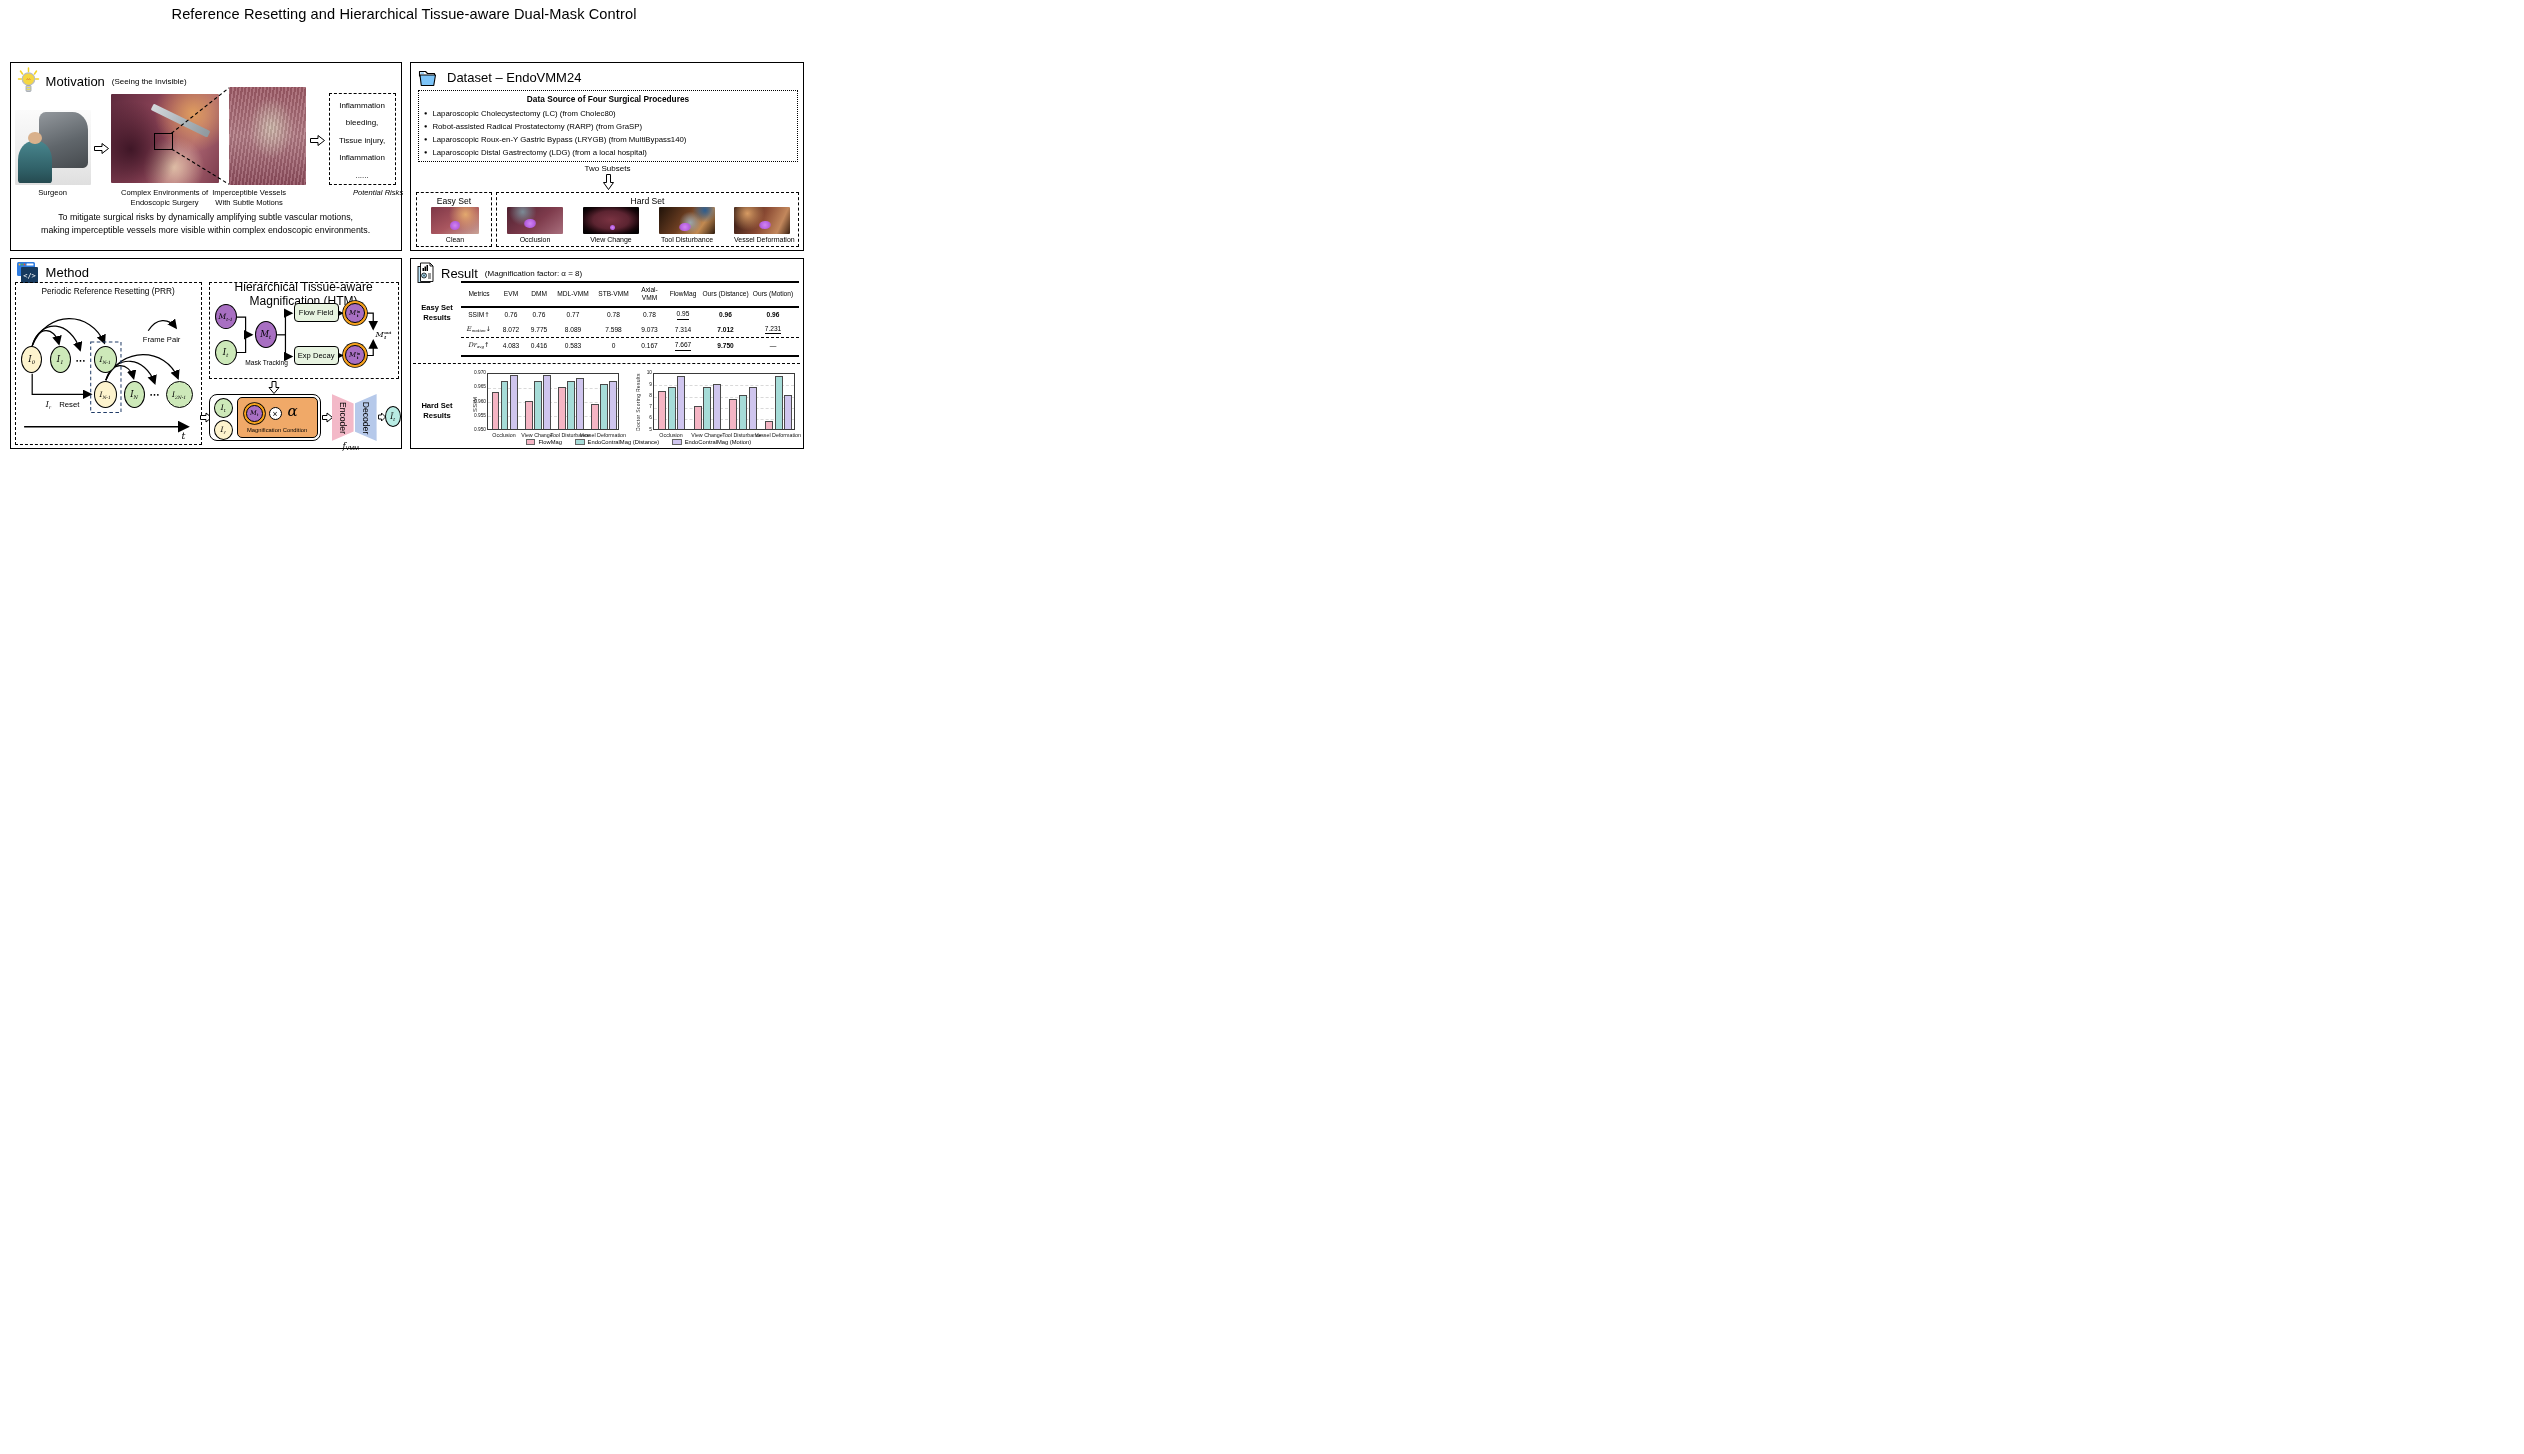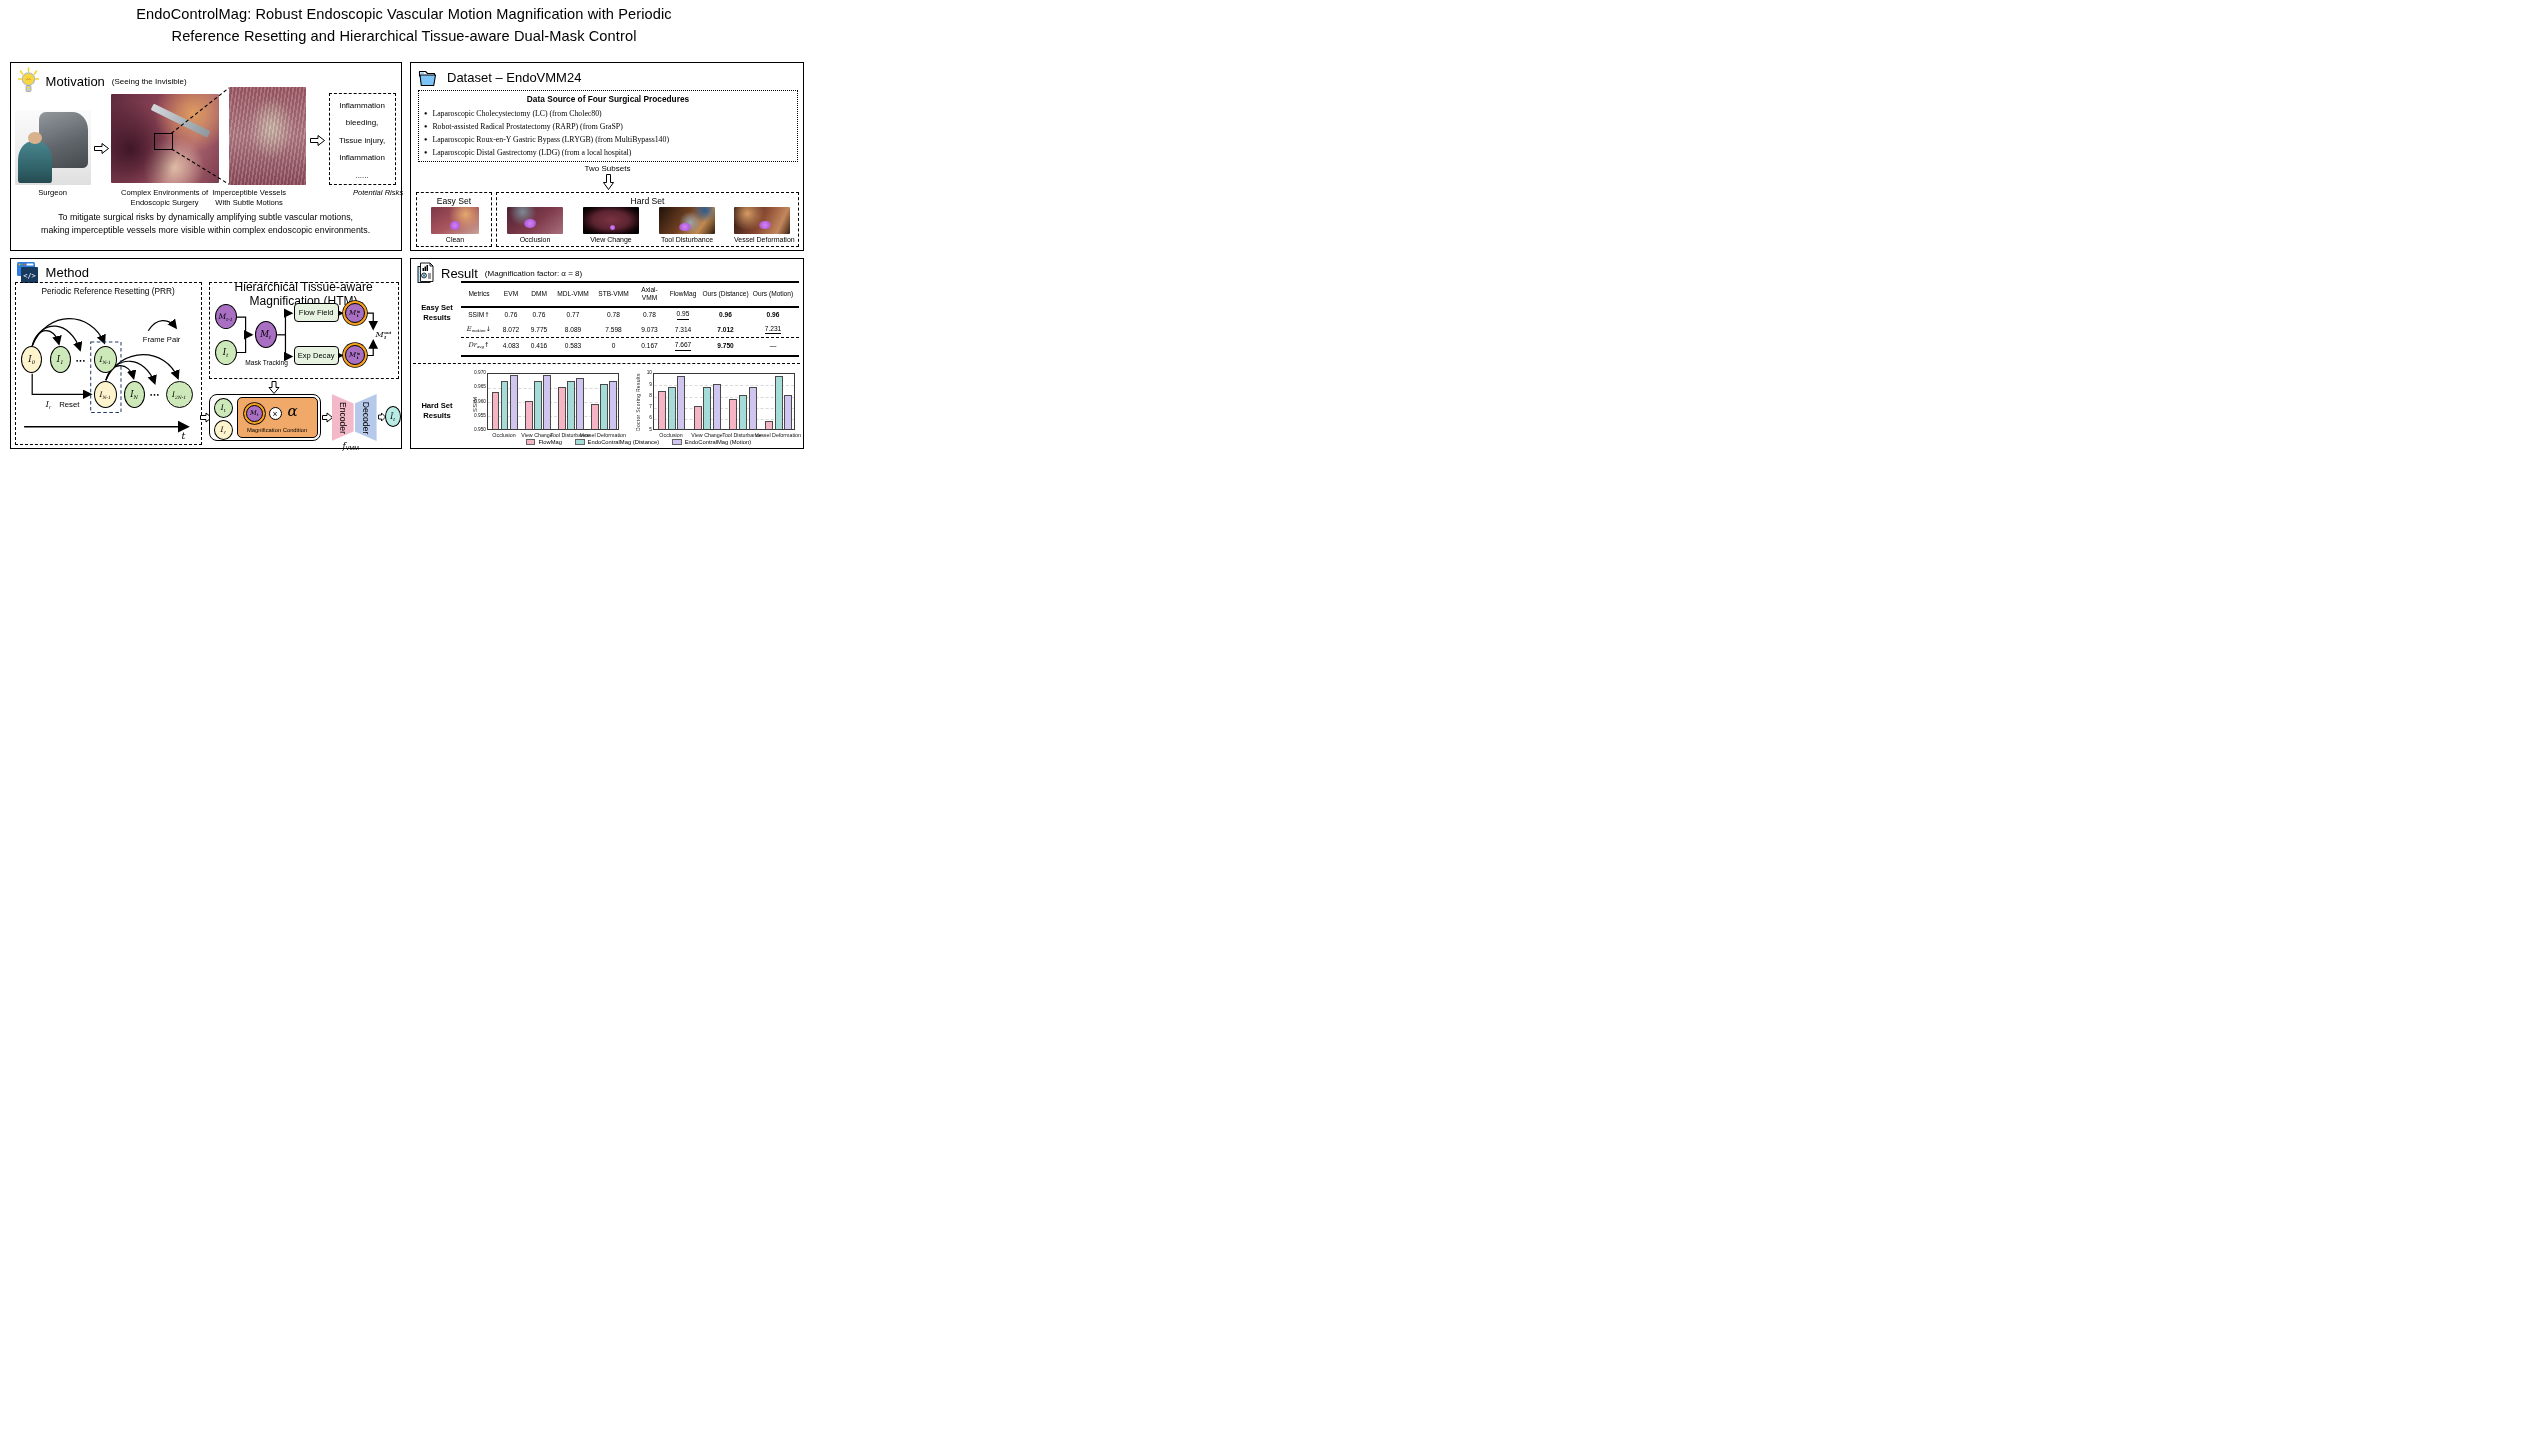--- a/index.html
+++ b/index.html
@@ -47,21 +47,21 @@
   .blob {width:22%; height:32%; left:40%; top:52%;
      background:radial-gradient(circle,#d186f2 0%,#b65fe0 60%,rgba(182,95,224,0.15) 100%);
      border-radius:52% 46% 55% 48%;}
   .zoombox {position:absolute; border:1.3px solid #000; background:transparent;}
   .img-label {position:absolute; font-size:7.6px; line-height:9.6px; text-align:center;}
   .dashed-box {position:absolute; border:1.3px dashed #000; box-sizing:border-box;}
   .dotted-box {position:absolute; border:1.5px dotted #000; box-sizing:border-box;}
   .bold-dash {border:1.5px dashed #000;}
   .risk-line {font-size:8px; line-height:17.4px; text-align:center;}
   .caption {position:absolute; width:100%; text-align:center; font-size:8.8px;}
-  .src-item {display:flex; align-items:flex-start; font-size:7.8px; line-height:13px;font-family:Liberation Serif, serif;}
+  .src-item {display:flex; align-items:flex-start; font-size:7.8px; line-height:13px;}
   .src-item .bullet {font-size:5.6px; margin:0 5px 0 5px;}
   .subset-label {position:absolute; width:100%; text-align:center; font-size:8.6px; top:2.5px;}
   .mini-label {position:absolute; font-size:7px; text-align:center; white-space:nowrap;}
   
   .m {font-family:"DejaVu Serif", serif; font-style:italic;}
   .msub {font-family:"DejaVu Serif", serif; font-style:italic; font-size:0.60em; vertical-align:-0.35em;}
   .supsub {display:inline-flex; flex-direction:column; align-items:flex-start; font-size:0.55em;
            line-height:1.1; margin-left:0.5px; transform:translateY(1px);}
   .supsub .sp {font-style:normal; font-family:"Liberation Sans",sans-serif;}
   .supsub .sb {font-family:"DejaVu Serif", serif; font-style:italic;}
@@ -100,21 +100,20 @@
   .leg-swatch {width:9.6px; height:5.6px; border:0.5px solid #666; box-sizing:border-box;}
   svg {display:block;}
   .conn {position:absolute; inset:0; pointer-events:none;}
 </style>
 </head>
 <body>
 
 <div class="canvas">
 
   <div class="title">
-    <div>EndoControlMag: Robust Endoscopic Vascular Motion Magnification with Periodic</div>
     <div>Reference Resetting and Hierarchical Tissue-aware Dual-Mask Control</div>
   </div>
 
   <div class="panel" id="panel-motivation" style="left:9.6px; top:62px; width:392px; height:189px;">
     <div class="panel-header" style="left:6px; top:4px;">
       <span>
         <svg width="23" height="28" viewBox="0 0 46 56">
           <g stroke="#f5d327" stroke-width="3" stroke-linecap="round">
             <line x1="23" y1="2" x2="23" y2="9"></line>
               <line x1="7" y1="8" x2="11" y2="14"></line>

